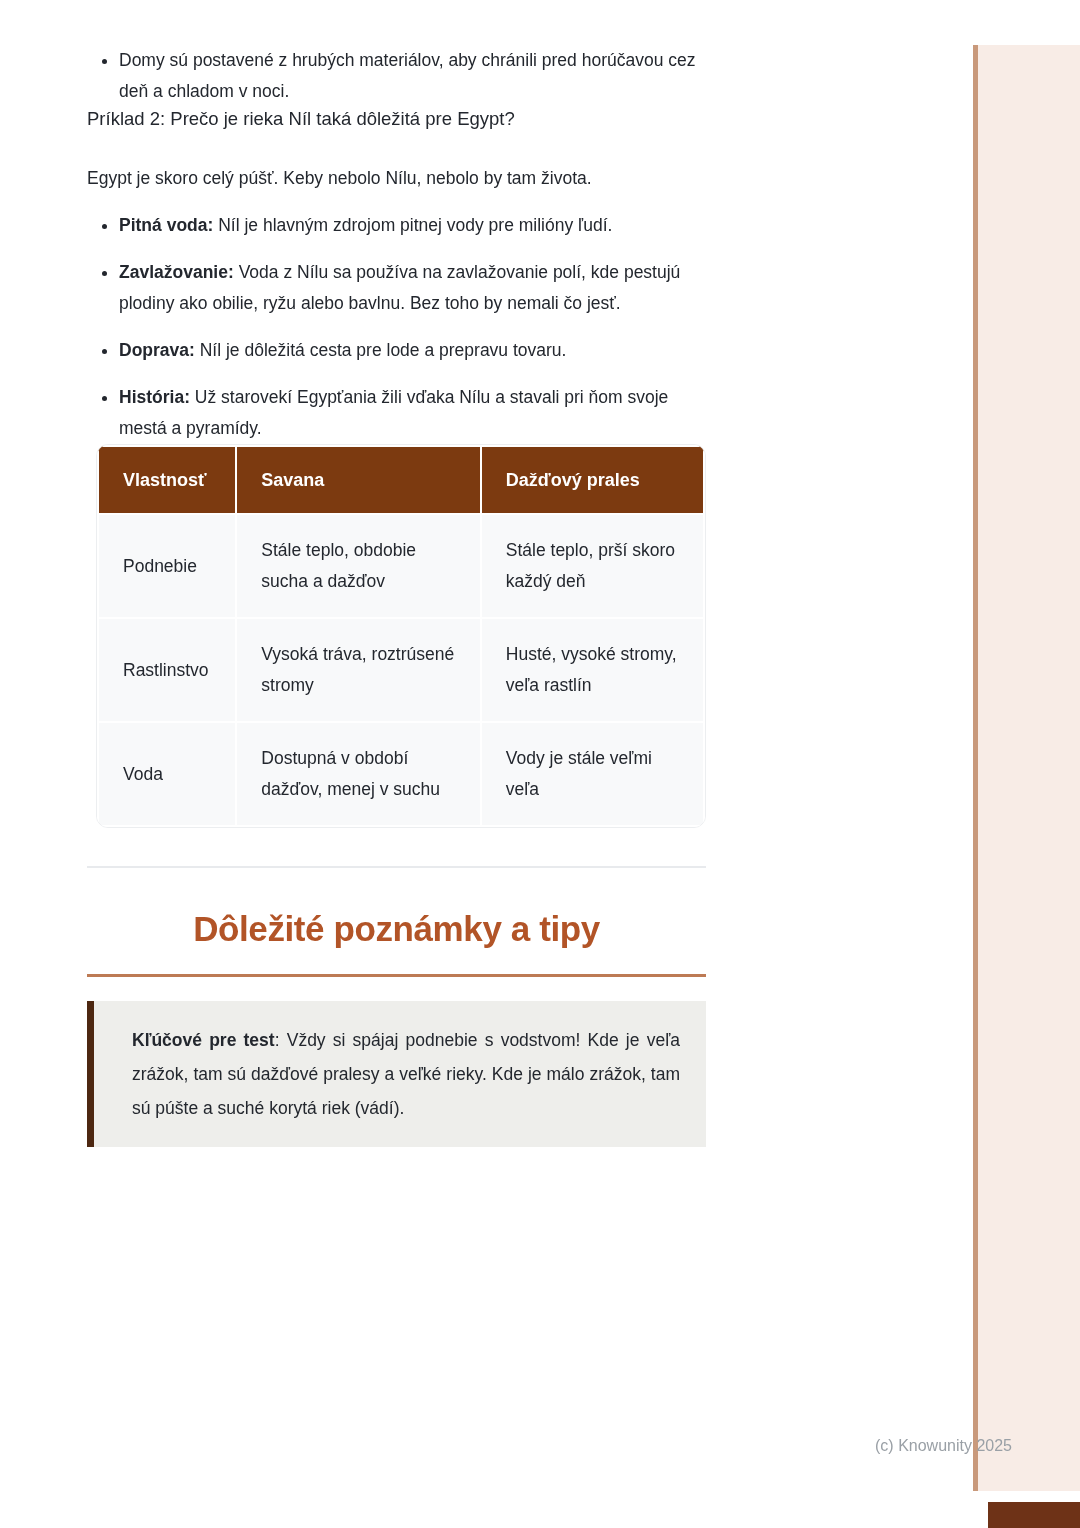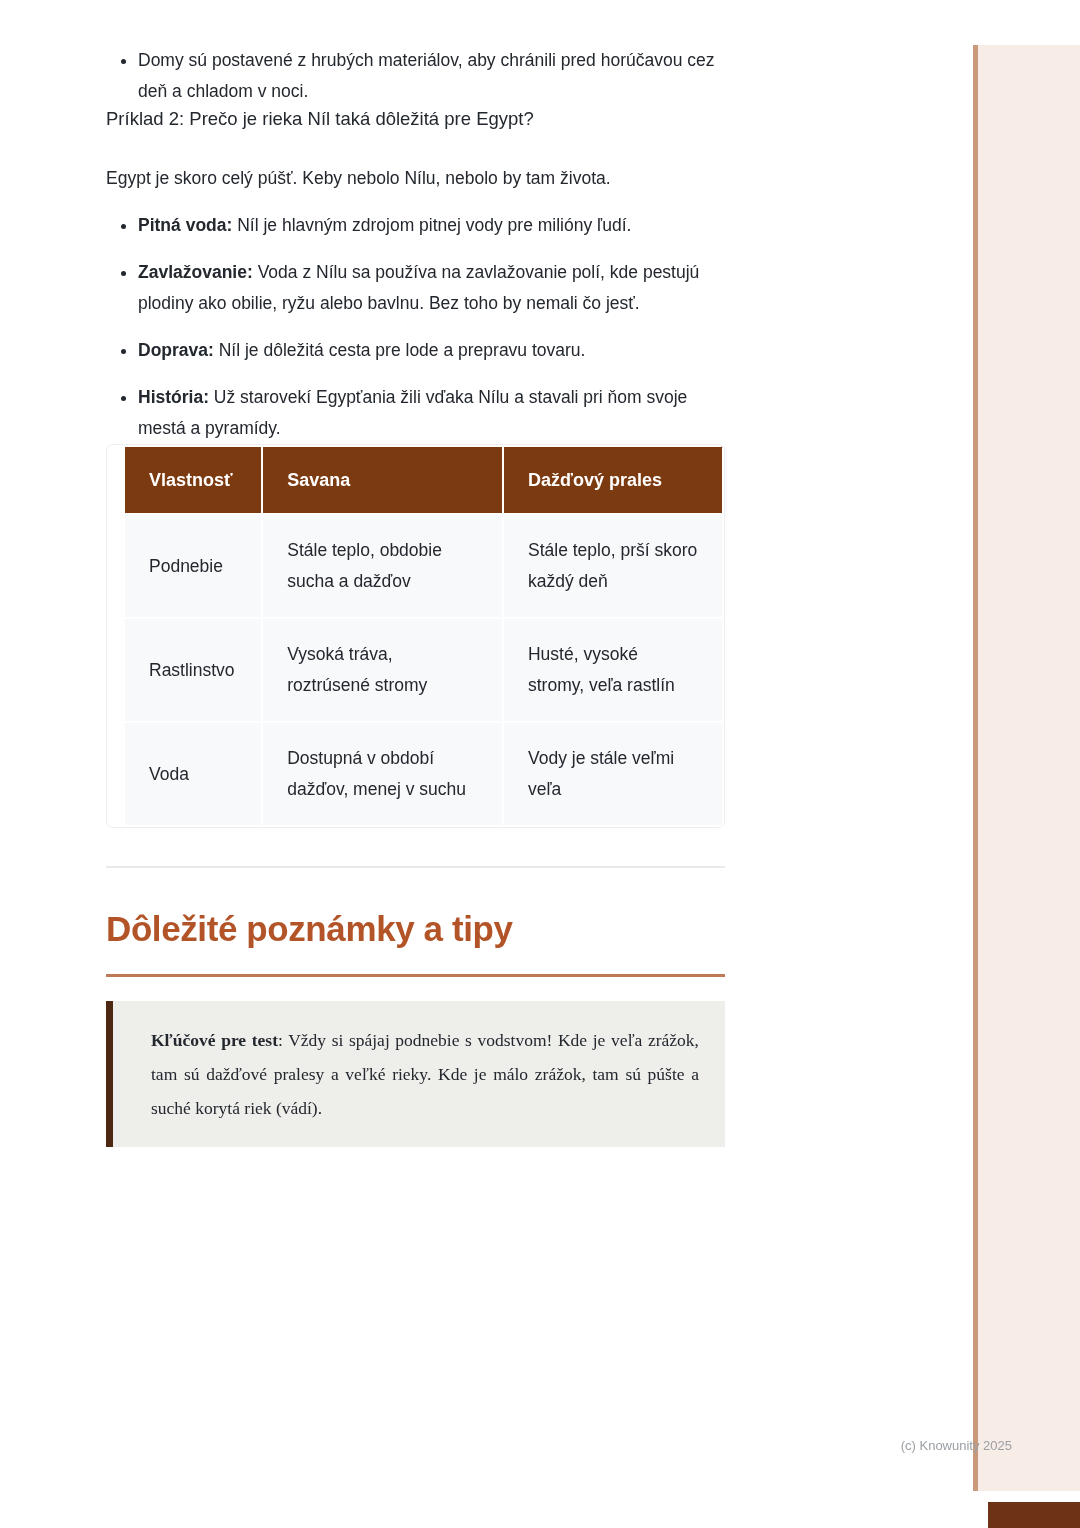--- a/index.html
+++ b/index.html
@@ -18,59 +18,59 @@
     --copyright-color:#9AA0A6;
   }
   *{box-sizing:border-box;}
   html,body{margin:0;padding:0;}
   body{
     width:1080px;height:1528px;position:relative;overflow:hidden;
     background:#ffffff;color:var(--text-color);
     font-family:"Liberation Sans", sans-serif;
     font-size:17.5px;line-height:31px;
   }
-  .content{position:absolute;left:106px;top:45px;width:619px;}
+  .content{position:absolute;left:87px;top:45px;width:619px;}
   ul.bullet-list{margin:0;padding:0 0 0 32px;list-style:disc;}
   ul.bullet-list li{margin:0 0 16px 0;}
   ul.bullet-list li:last-child{margin-bottom:0;}
   .intro-list{margin-bottom:28px;}
   .facts-list{margin-bottom:36px;}
   .example-heading{font-size:18.5px;line-height:24px;font-weight:normal;margin:0 0 32px 0;}
   .lead{margin:0 0 16px 0;}
   b.term{font-weight:bold;}
-  .table-wrap{border:1px solid #ECEEF0;border-radius:7px;overflow:hidden;margin:0 0 34px 0;padding-left:16px;}
+  .table-wrap{border:1px solid #ECEEF0;border-radius:12px;overflow:hidden;margin:0 0 34px 9px;}
   table.compare{width:100%;border-collapse:collapse;}
   table.compare th{
     background:var(--table-header-bg);color:var(--table-header-text);
     font-size:18px;font-weight:bold;text-align:left;
     padding:21px 24px;border:2px solid #ffffff;line-height:24px;
   }
   table.compare td{
     background:var(--table-cell-bg);
     padding:20px 24px;border:2px solid #ffffff;
     vertical-align:middle;line-height:31px;
   }
   col.c1{width:140px;} col.c2{width:312px;} col.c3{width:282px;}
   .divider{height:2px;background:var(--divider-color);border:none;margin:38px 0 0 0;}
   .notes-title{
     color:var(--notes-title-color);font-size:35px;line-height:42px;
-    font-weight:bold;margin:40px 0 24px 0;letter-spacing:-0.4px;
+    font-weight:bold;margin:40px 0 24px 0;letter-spacing:-0.4px;text-align:center;
   }
   .title-rule{height:3px;background:var(--notes-rule-color);margin:0 0 24px 0;}
   .callout{
     background:var(--callout-bg);border-left:7px solid var(--callout-border);
     padding:22px 26px 22px 38px;
   }
-  .callout p{margin:0;text-align:justify;line-height:34px;font-family:Liberation Serif, serif;}
+  .callout p{margin:0;text-align:justify;line-height:34px;}
   .page-edge-line{position:absolute;left:973px;top:45px;width:5px;height:1446px;background:var(--edge-line-color);}
   .next-page-margin{position:absolute;left:978px;top:45px;width:102px;height:1446px;background:var(--next-page-bg);}
   .next-page-corner{position:absolute;left:988px;top:1502px;width:92px;height:26px;background:var(--corner-block-color);}
   .copyright{
     position:absolute;right:68px;top:1438px;z-index:2;
-    font-size:13px;line-height:16px;color:var(--copyright-color);
+    font-size:16px;line-height:16px;color:var(--copyright-color);
   }
 </style>
 </head>
 <body>
 
 <div class="content">
 
   <ul class="bullet-list intro-list">
     <li><span>Domy sú postavené z hrubých materiálov, aby chránili pred horúčavou cez deň a chladom v noci.</span></li>
   </ul>

